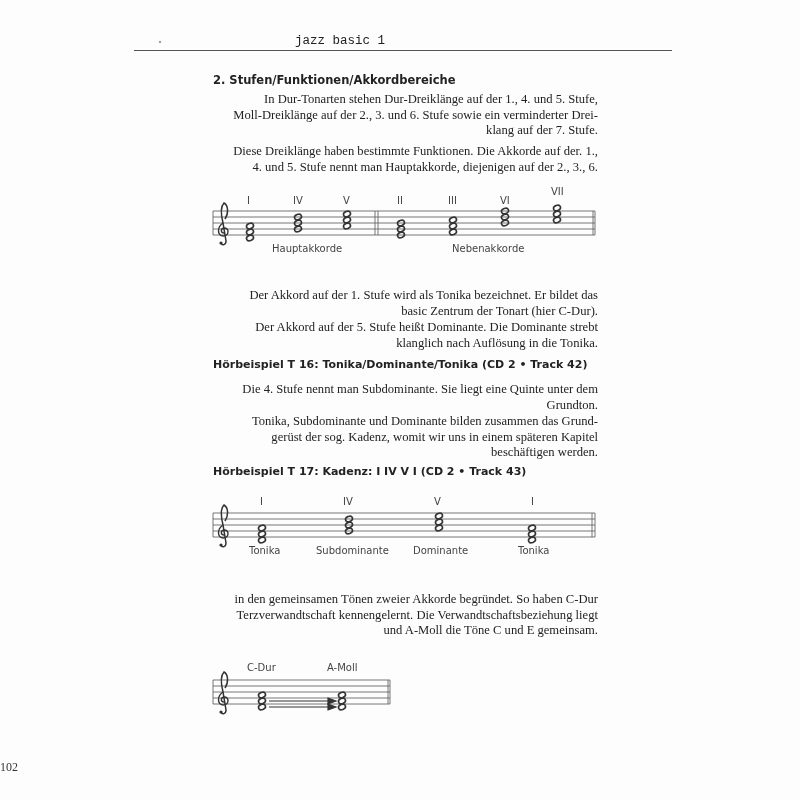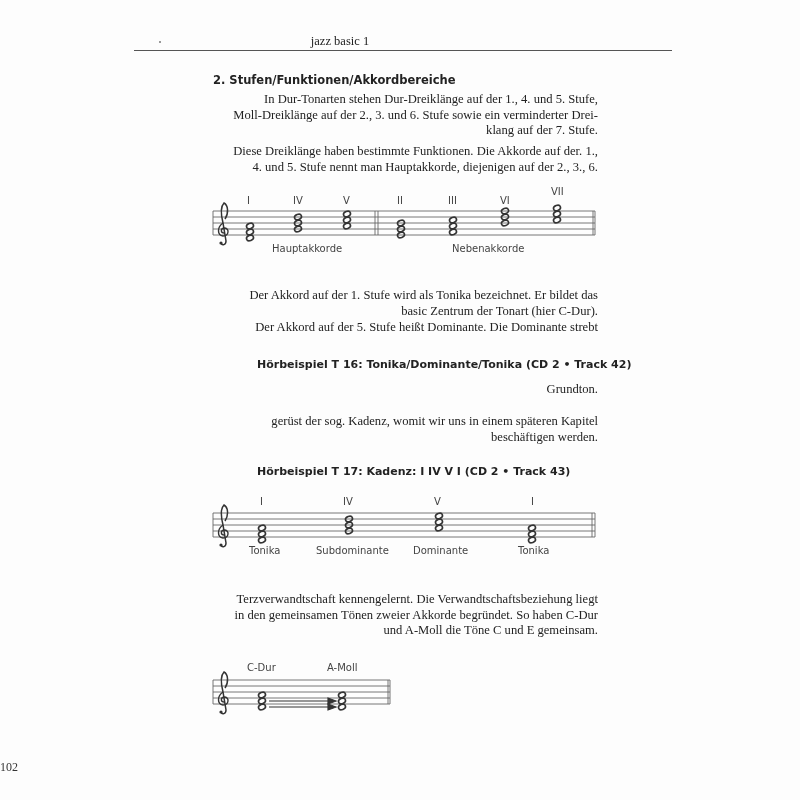--- a/index.html
+++ b/index.html
@@ -1,25 +1,25 @@
 <!DOCTYPE html>
 <html><head>
 <meta charset="utf-8">
 <style>
   html, body { margin:0; padding:0; }
   body { width:800px; height:800px; background:#fdfdfd; position:relative; overflow:hidden;
          font-family:"Liberation Serif", serif; color:#222; }
   .header-rule { position:absolute; left:134px; top:50px; width:538px; height:1px; background:#555; }
   .header-title { position:absolute; left:0; width:680px; top:34px; text-align:center;
-         font-family:Liberation Serif, serif; font-size:12.5px; color:#222; }
+         font-family:Liberation Mono, monospace; font-size:12.5px; color:#222; }
   .section-title { position:absolute; left:213px; top:73px; font-family:"DejaVu Sans", sans-serif;
          font-weight:bold; font-size:11.5px; color:#222; }
   .para { position:absolute; left:213px; width:385px; font-size:12.6px; line-height:15.7px; color:#222;text-align:right; }
   .sub-heading { position:absolute; left:213px; font-family:"DejaVu Sans", sans-serif; font-weight:bold;
-         font-size:11px; color:#222;margin-left:44px; }
+         font-size:11px; color:#222; }
   .notation { position:absolute; left:0; top:0; width:800px; height:800px; pointer-events:none; }
   .page-number { position:absolute; left:0; width:800px; top:760px; text-align:left; font-size:12px; color:#333; }
   .left-mark { position:absolute; left:159px; top:41px; width:2px; height:2px; background:#999; }
 </style>
 </head>
 <body>
 
 <div class="left-mark"></div>
 <div class="header-title">jazz basic 1</div>
 <div class="header-rule"></div>
@@ -35,37 +35,40 @@
   <div>Diese Dreiklänge haben bestimmte Funktionen. Die Akkorde auf der. 1.,</div>
   <div>4. und 5. Stufe nennt man Hauptakkorde, diejenigen auf der 2., 3., 6.</div>
 </div>
 
 <div class="para" style="top:288px">
   <div>Der Akkord auf der 1. Stufe wird als Tonika bezeichnet. Er bildet das</div>
   <div>basic Zentrum der Tonart (hier C-Dur).</div>
 </div>
 <div class="para" style="top:320px">
   <div>Der Akkord auf der 5. Stufe heißt Dominante. Die Dominante strebt</div>
+  <div>klanglich nach Auflösung in die Tonika.</div>
 </div>
 
 <div class="sub-heading" style="top:358px">Hörbeispiel T 16: Tonika/Dominante/Tonika (CD 2 • Track 42)</div>
 
 <div class="para" style="top:382px">
+  <div>Die 4. Stufe nennt man Subdominante. Sie liegt eine Quinte unter dem</div>
   <div>Grundton.</div>
 </div>
 <div class="para" style="top:414px">
+  <div>Tonika, Subdominante und Dominante bilden zusammen das Grund-</div>
   <div>gerüst der sog. Kadenz, womit wir uns in einem späteren Kapitel</div>
   <div>beschäftigen werden.</div>
 </div>
 
 <div class="sub-heading" style="top:465px">Hörbeispiel T 17: Kadenz: I IV V I (CD 2 • Track 43)</div>
 
 <div class="para" style="top:592px">
+  <div>in den gemeinsamen Tönen zweier Akkorde begründet. So haben C-Dur</div>
   <div>Terzverwandtschaft kennengelernt. Die Verwandtschaftsbeziehung liegt</div>
-  <div>in den gemeinsamen Tönen zweier Akkorde begründet. So haben C-Dur</div>
   <div>und A-Moll die Töne C und E gemeinsam.</div>
 </div>
 
 <svg class="notation" viewBox="0 0 800 800">
   <defs>
     <g id="nh">
         <ellipse cx="0" cy="0" rx="3.6" ry="2.6" fill="none" stroke="#333" stroke-width="1.6" transform="rotate(-20)"></ellipse>
       </g>
     <g id="clef">
       <path d="M6 -4 C 10 -10, 9 -18, 5 -20 C 1 -16, 2 -8, 4 0 L 7 18 C 7 22, 3 23, 2 20" fill="none" stroke="#333" stroke-width="1.5"></path>

